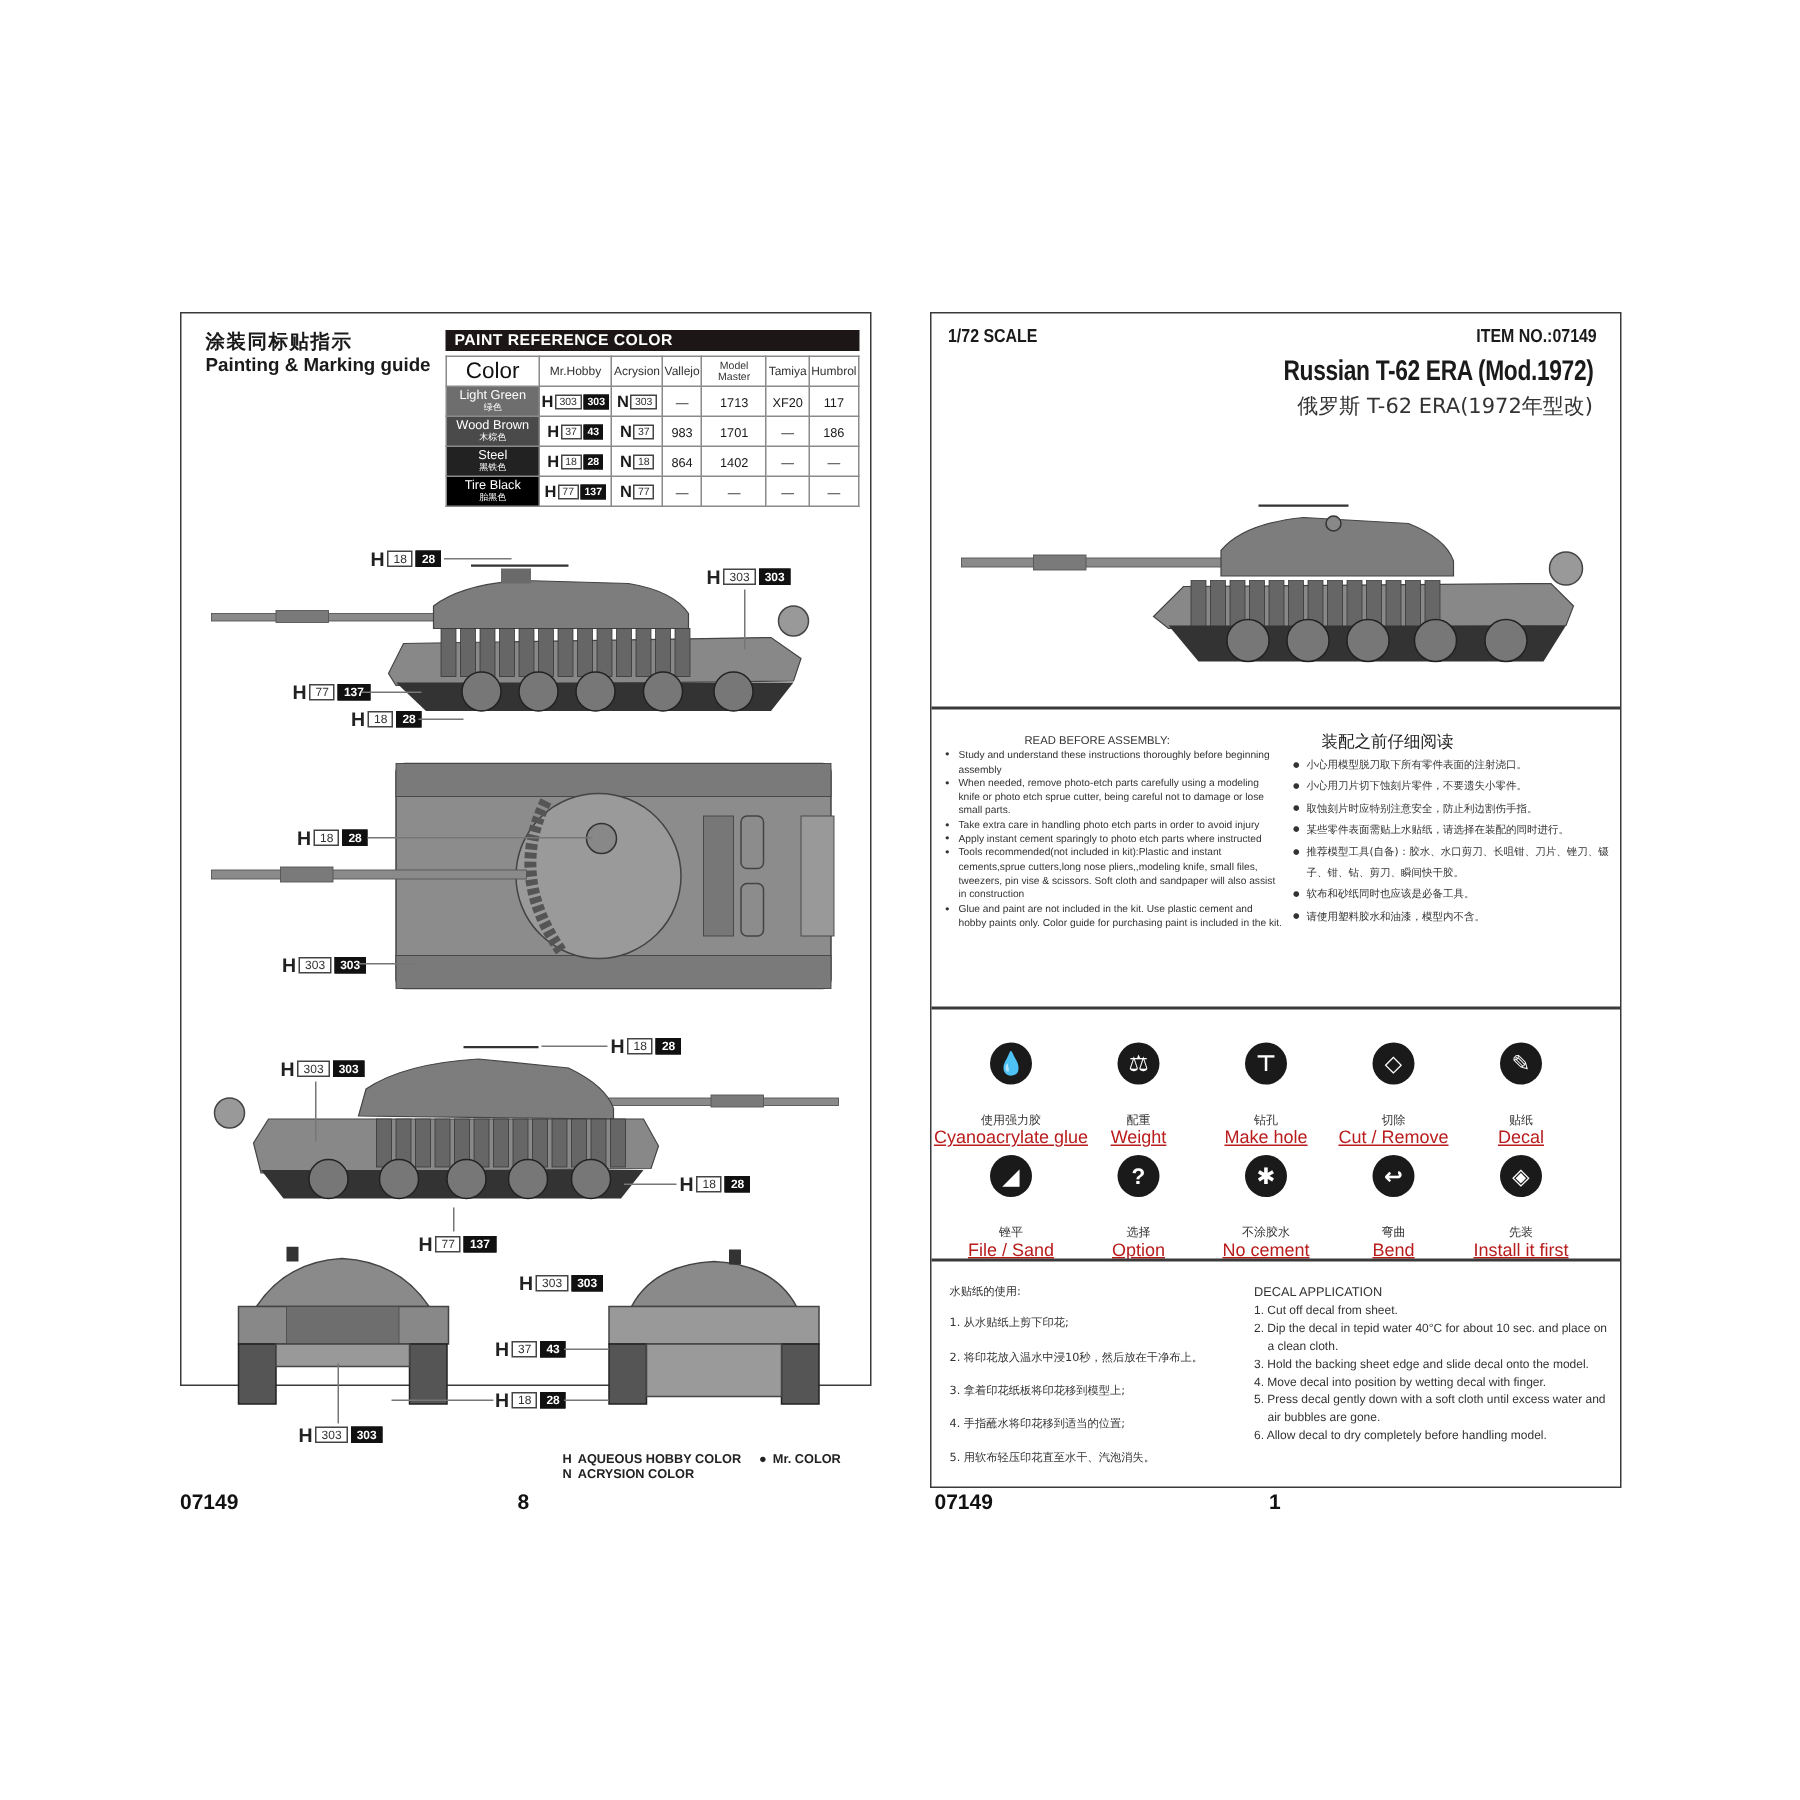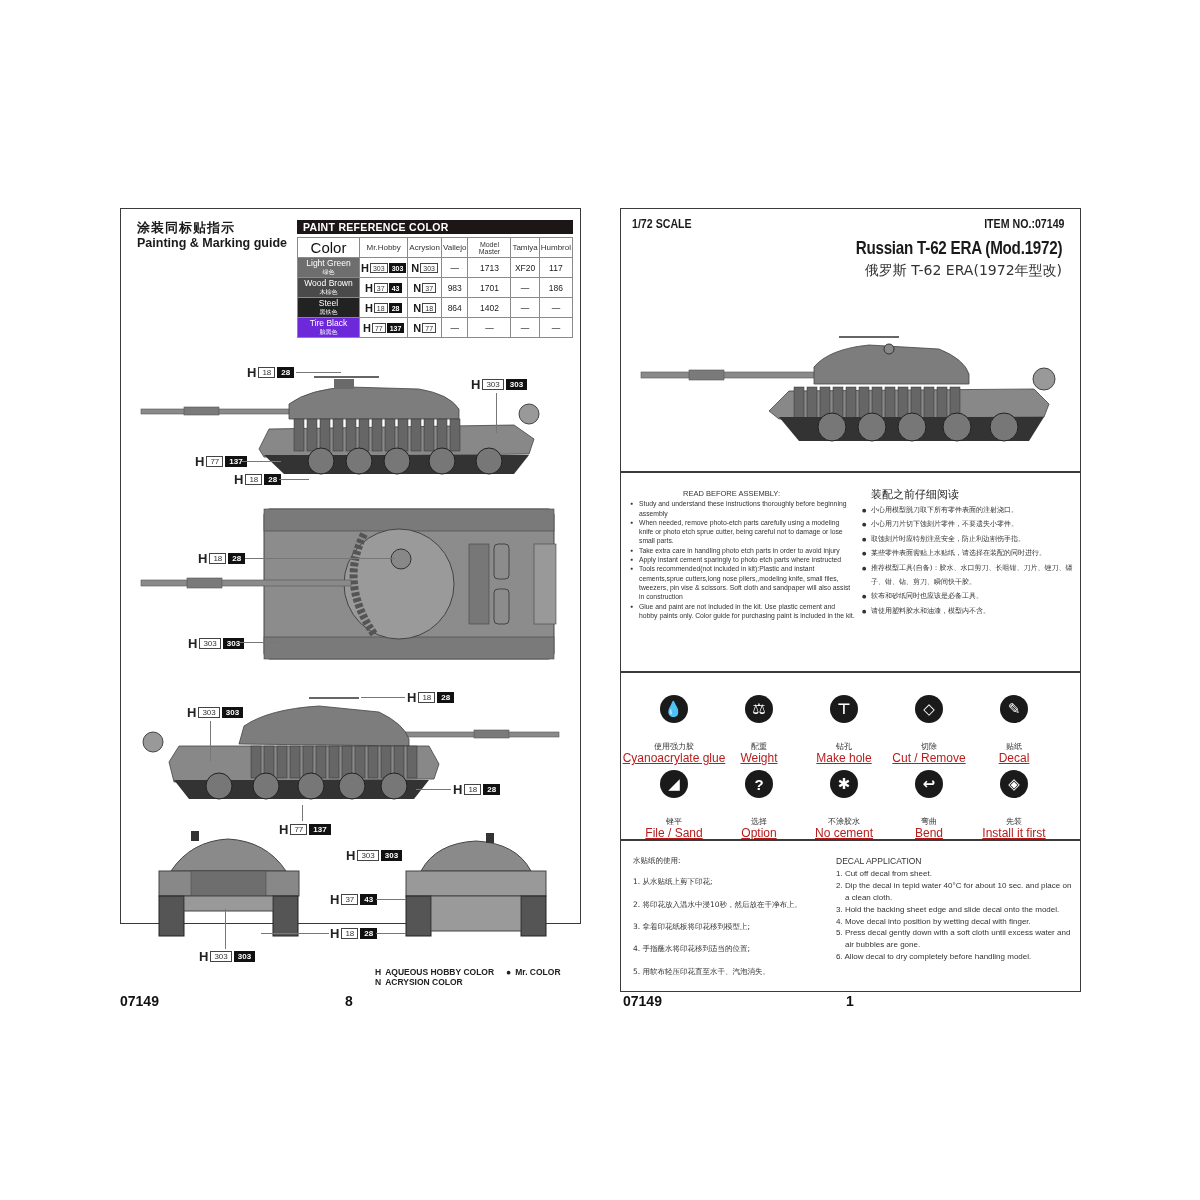--- a/index.html
+++ b/index.html
@@ -48,21 +48,21 @@
   .rp-subtitle { position: absolute; right: 18px; top: 53px; font-size: 14px; color: #333; font-family: "DejaVu Sans", sans-serif; }
   .hdivider { position: absolute; left: 0; right: 0; height: 1.5px; background: #3a3a3a; }
 
   .read-en { position: absolute; left: 8px; top: 280px; width: 226px; font-size: 6.8px; line-height: 9.3px; color: #333; }
   .read-en .head { font-size: 7.5px; margin-left: 10px; margin-bottom: 1px; padding-left: 44px; }
   .read-en ul { list-style: none; }
   .read-en li { position: relative; padding-left: 10px; }
   .read-en li::before { content: "●"; position: absolute; left: 1px; top: 0; font-size: 5px; }
 
   .read-cn { position: absolute; left: 240px; top: 278px; width: 215px; font-size: 7px; line-height: 14.4px; color: #333; font-family: "DejaVu Sans", sans-serif; }
-  .read-cn .head { font-size: 11px; margin-left: 10px; line-height: 16px; font-family: "DejaVu Serif", serif; color: #222; }
+  .read-cn .head { font-size: 11px; margin-left: 20px; line-height: 16px; font-family: "DejaVu Serif", serif; color: #222; }
   .read-cn ul { list-style: none; }
   .read-cn li { position: relative; padding-left: 10px; }
   .read-cn li::before { content: "●"; position: absolute; left: 1px; top: 0; font-size: 5px; }
 
   .icons-grid { position: absolute; left: 0; top: 472px; width: 458px; height: 165px; }
   .icon-cell { position: absolute; width: 110px; text-align: center; }
   .icon-circle { width: 28px; height: 28px; border-radius: 50%; background: #1a1a1a; margin: 0 auto; display: flex; align-items: center; justify-content: center; color: #fff; font-size: 15px; font-weight: bold; }
   .icon-cn { font-size: 8px; color: #333; margin-top: 19px; line-height: 10px; font-family: "DejaVu Sans", sans-serif; }
   .icon-en { font-size: 12px; color: #b91c1c; line-height: 13px; text-decoration: underline; }
 
@@ -116,21 +116,21 @@
           <tr>
             <td class="swatch" style="background:#222222"><span>Steel</span><span class="cn">黑铁色</span></td>
             <td><span class="code">H<span class="box">18</span><span class="box dark">28</span></span></td>
             <td><span class="code">N<span class="box">18</span></span></td>
             <td>864</td>
             <td>1402</td>
             <td>—</td>
             <td>—</td>
           </tr>
           <tr>
-            <td class="swatch" style="background:#6d28d9"><span>Tire Black</span><span class="cn">胎黑色</span></td>
+            <td class="swatch" style="background:#000000"><span>Tire Black</span><span class="cn">胎黑色</span></td>
             <td><span class="code">H<span class="box">77</span><span class="box dark">137</span></span></td>
             <td><span class="code">N<span class="box">77</span></span></td>
             <td>—</td>
             <td>—</td>
             <td>—</td>
             <td>—</td>
           </tr>
         </tbody>
     </table>
   </div>

